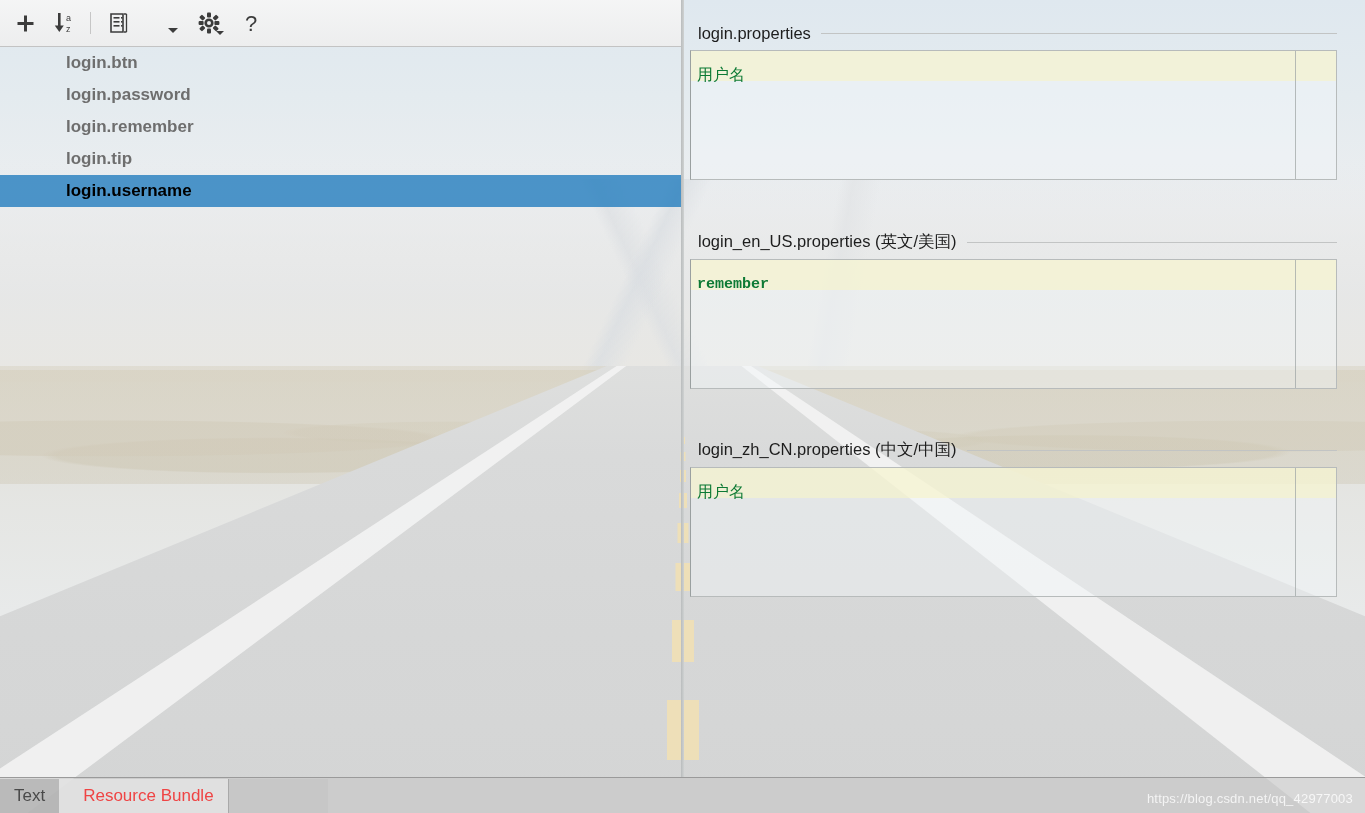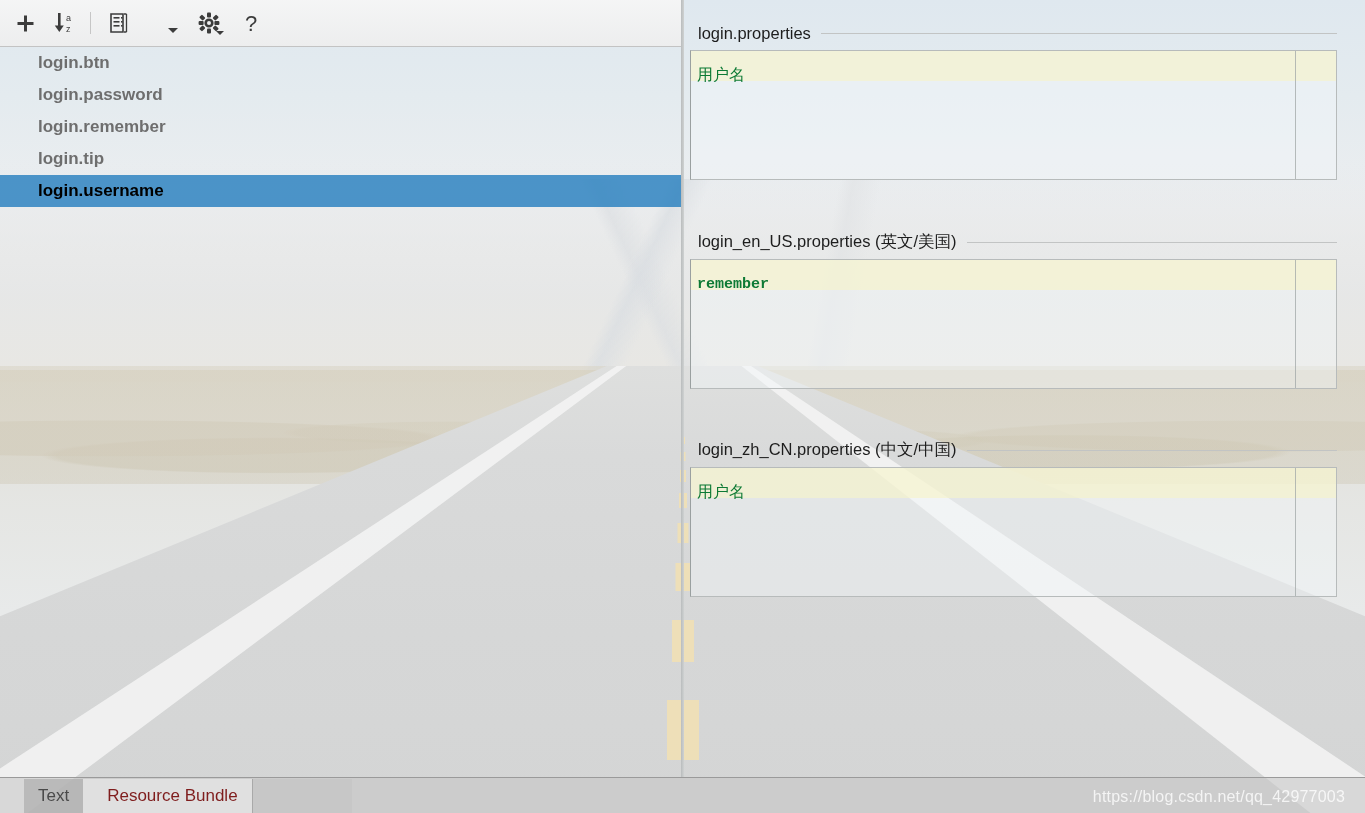--- a/index.html
+++ b/index.html
@@ -111,21 +111,21 @@
   
   #tree {
     position: absolute; left: 0; top: 47px; width: 682px; height: 730px;
     overflow: hidden;
   }
   .tree-row {
     height: 32px; display: flex; align-items: center;
     font-size: 17px; cursor: default; white-space: nowrap;
   }
   .tree-row.root { color: #1b1b1b; font-weight: 400; padding-left: 0; }
-  .tree-row.leaf { color: #6e6e6e; font-weight: bold; padding-left: 38px; }
+  .tree-row.leaf { color: #6e6e6e; font-weight: bold; padding-left: 66px; }
   .tree-row.selected {
     background: rgba(35,125,190,.80);
     color: #000000;
   }
   .twisty {
     width: 26px; display: flex; align-items: center; justify-content: center;
     margin-left: 2px;
   }
   .twisty svg { display: block; }
   .bundle-icon { width: 20px; height: 20px; position: relative; margin-right: 5px; }
@@ -186,35 +186,35 @@
     border-top: 1px solid #9a9a9a;
     display: flex; align-items: flex-end;
   }
   .tab {
     height: 34px; display: flex; align-items: center;
     padding: 0 14px; font-size: 17px; cursor: default; white-space: nowrap;
   }
   .tab.inactive {
     background: rgba(176,176,176,.75);
     color: #4a4a4a;
-    margin-left: 24px;
+    margin-left: 0;
   }
   .tab.active {
     background: rgba(229,229,229,.80);
-    color: #7f1d1d;
+    color: #ef4444;
     padding-left: 24px;
   }
   .tab-filler {
     height: 34px; width: 100px;
     border-left: 1px solid #a9a9a9;
     background: rgba(190,190,190,.35);
   }
   #watermark {
-    position: absolute; right: 20px; bottom: 7px;
-    font-size: 16px; color: rgba(255,255,255,.78);
+    position: absolute; right: 12px; bottom: 7px;
+    font-size: 13px; color: rgba(255,255,255,.78);
     letter-spacing: .2px; white-space: nowrap; text-align: center;
   }
 </style>
 </head>
 <body>
 
 <div id="wallpaper">
   <div class="sky"></div>
   <div class="mountains"></div>
   <div class="mtn-ridge"></div>

